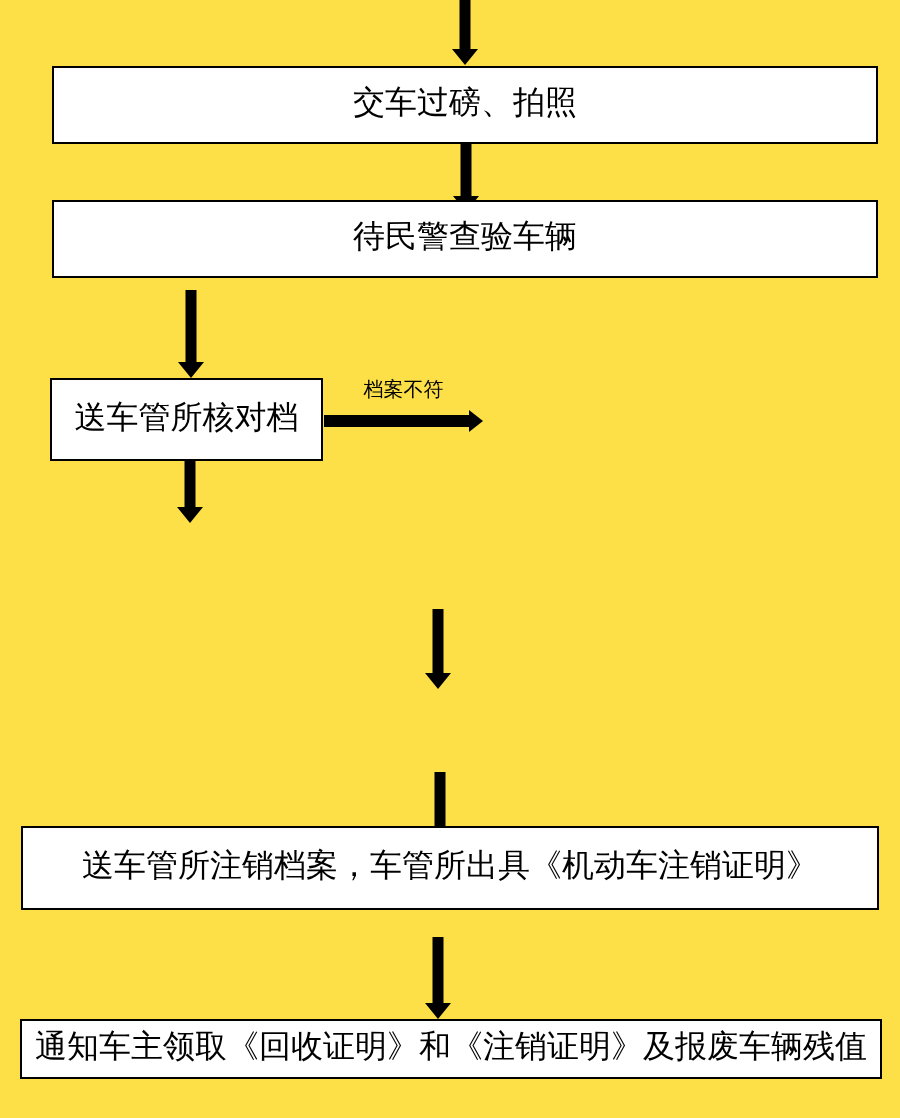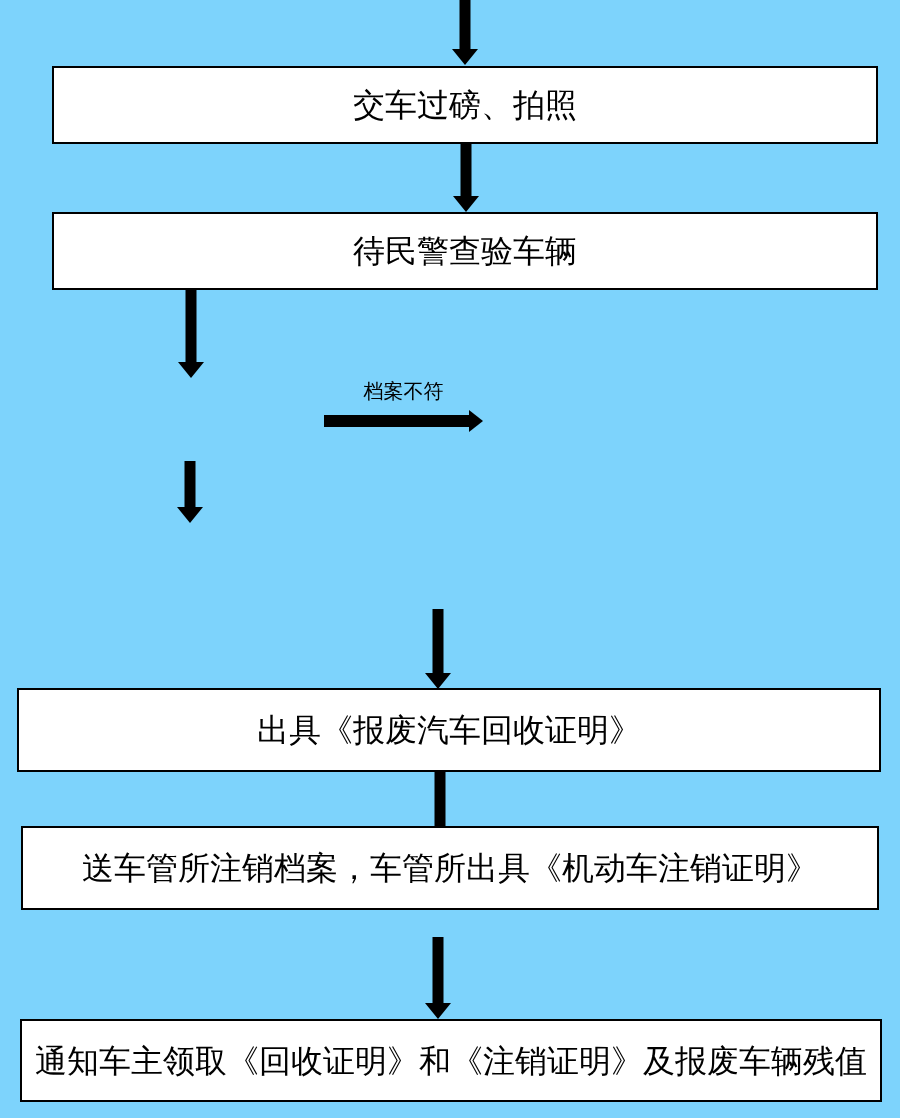--- a/index.html
+++ b/index.html
@@ -4,22 +4,22 @@
 <style>
   html, body {
     margin: 0;
     padding: 0;
     background: #ffffff;
   }
   .canvas {
     position: relative;
     width: 900px;
     height: 1118px;
-    background: #7dd3fc;
-    font-family: Liberation Serif, serif;
+    background: #fde047;
+    font-family: Liberation Mono, monospace;
     overflow: hidden;
   }
   .node {
     position: absolute;
     box-sizing: border-box;
     border: 2px solid #000000;
     background: #ffffff;
     display: flex;
     align-items: center;
     justify-content: center;
@@ -102,64 +102,64 @@
 
   <div class="node" style="left:52px; top:66px; width:826px; height:78px;">
     <span>交车过磅、拍照</span>
   </div>
 
   <div class="varrow" style="left:453px; top:144px; height:68px;">
     <div class="shaft"></div>
     <div class="vhead"></div>
   </div>
 
-  <div class="node" style="left:52px; top:212px; width:826px; height:78px;align-items:center;">
+  <div class="node" style="left:52px; top:200px; width:826px; height:78px;align-items:center;">
     <span>待民警查验车辆</span>
   </div>
 
   <div class="varrow" style="left:178px; top:290px; height:88px;">
     <div class="shaft"></div>
     <div class="vhead"></div>
   </div>
 
+  <div class="node" style="left:50px; top:378px; width:273px; height:83px;">
+    <span>送车管所核对档</span>
+  </div>
 
   <div class="edge-label" style="left:324px; top:381px; width:159px;">档案不符</div>
 
   <div class="harrow" style="left:324px; top:410px; width:159px;">
     <div class="hshaft"></div>
     <div class="hhead"></div>
   </div>
 
 
   <div class="varrow" style="left:177px; top:461px; height:62px;">
     <div class="shaft"></div>
     <div class="vhead"></div>
   </div>
 
 
   <div class="varrow" style="left:425px; top:609px; height:80px;">
     <div class="shaft"></div>
     <div class="vhead"></div>
   </div>
 
-  <div class="node" style="left:17px; top:688px; width:864px; height:84px;">
-    <span>出具《报废汽车回收证明》</span>
-  </div>
 
   <div class="varrow" style="left:427px; top:772px; height:81px;">
     <div class="shaft"></div>
     <div class="vhead"></div>
   </div>
 
   <div class="node" style="left:21px; top:826px; width:858px; height:84px;">
     <span>送车管所注销档案，车管所出具《机动车注销证明》</span>
   </div>
 
   <div class="varrow" style="left:425px; top:937px; height:82px;">
     <div class="shaft"></div>
     <div class="vhead"></div>
   </div>
 
-  <div class="node" style="left:20px; top:1019px; width:862px; height:83px;">
+  <div class="node" style="left:20px; top:1019px; width:862px; height:60px;">
     <span>通知车主领取《回收证明》和《注销证明》及报废车辆残值</span>
   </div>
 
 </div>
 
 </body></html>

